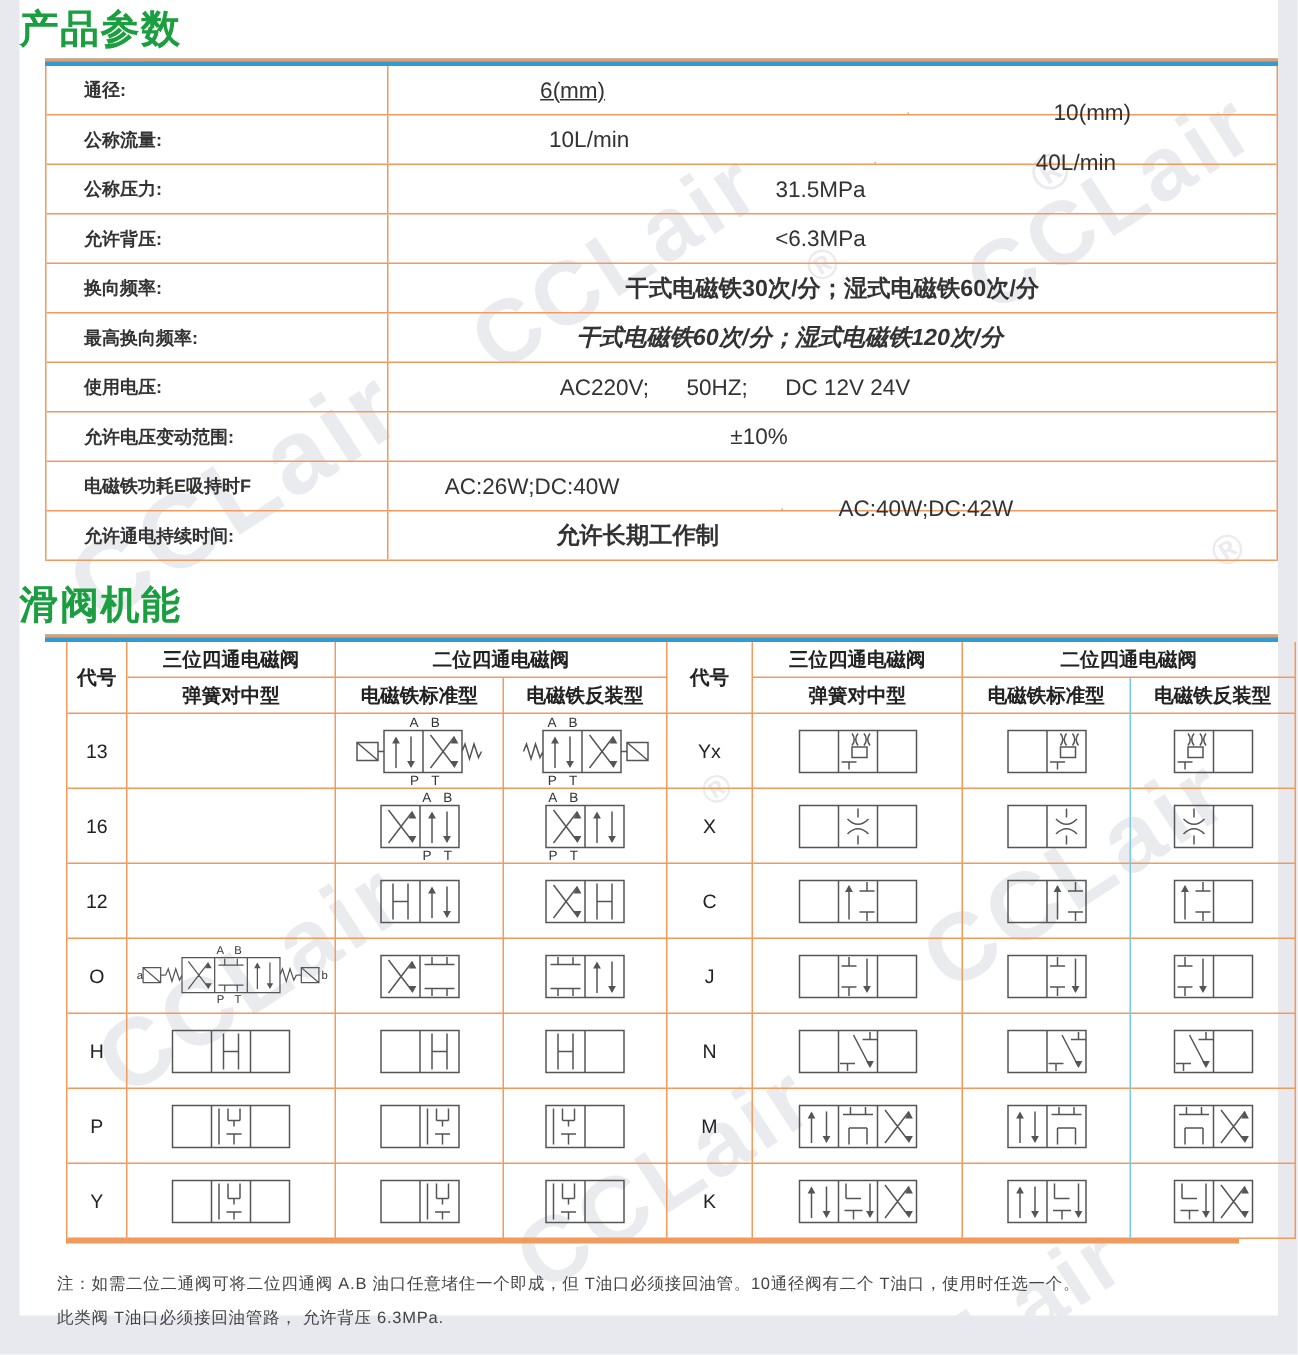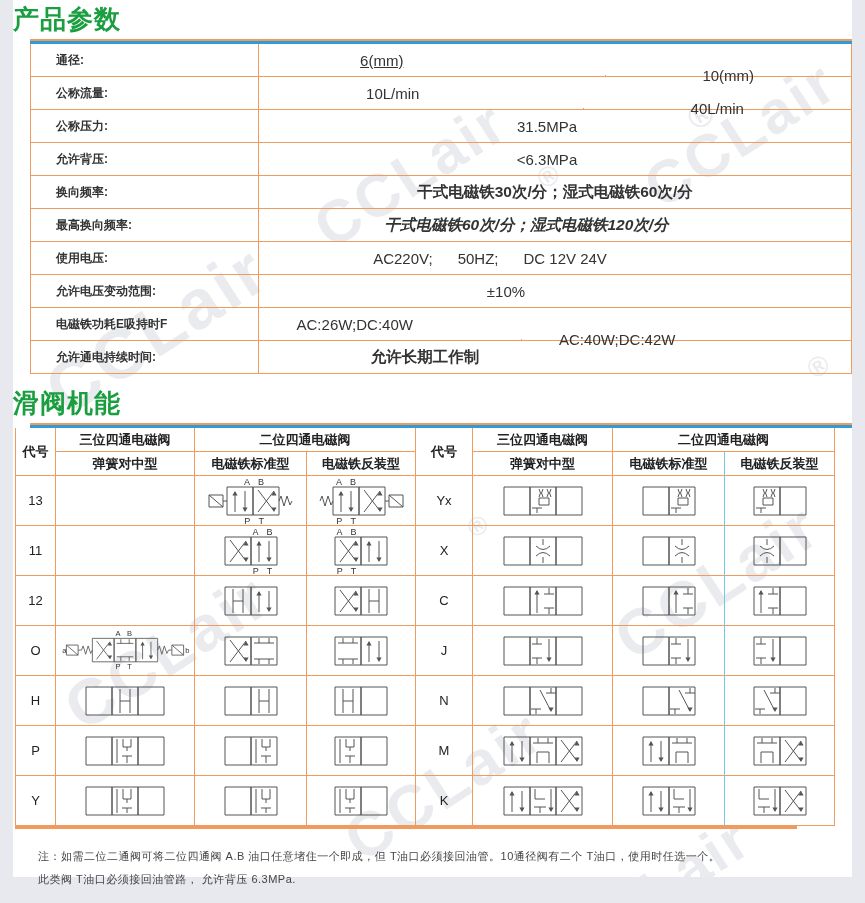--- a/index.html
+++ b/index.html
@@ -21,21 +21,21 @@
   .sec-title.t2{margin-top:14px;}
   .accent{width:822px; margin-left:17px; height:5px; border-top:2px solid var(--orange); background:var(--blue);}
   
   .param-table{width:822px; margin-left:17px; border-left:1px solid var(--orange); border-right:1px solid var(--orange);}
   .p-row{display:flex; align-items:stretch; height:33px; border-bottom:1px solid var(--orange);}
   .p-label{width:228px; padding-left:25px; border-right:1px solid var(--orange); display:flex; align-items:center; font-size:12px; font-weight:bold;}
   .p-cell{flex:1; display:flex; align-items:center; justify-content:center; font-size:15px; white-space:pre;}
   .p-cell + .p-cell{border-left:1px solid var(--orange);margin-top:31px;}
   .p-cell.cjk{font-weight:bold; font-size:15.5px;}
   
-  .valve-wrap{width:782px; margin-left:2px; display:flex; border-left:1px solid var(--orange); border-bottom:3px solid var(--orange);}
+  .valve-wrap{width:782px; margin-left:31px; display:flex; border-left:1px solid var(--orange); border-bottom:3px solid var(--orange);}
   .vhalf{display:grid; grid-template-rows:24px 24px repeat(7,50px);}
   .vc{border-right:1px solid var(--orange); border-bottom:1px solid var(--orange); display:flex; align-items:center; justify-content:center; overflow:hidden;}
   .vh{font-weight:bold; font-size:13px; color:#222;}
   .vcode{font-size:13px; color:#222;}
   .bdiv{border-right-color:#79C7E8;}
   .sym{max-width:calc(100% - 4px); height:auto; display:block;}
   
   .note{margin:16px 0 0 25px; font-size:11px; color:#444; line-height:23px; letter-spacing:0.5px;}
 </style>
 </head>
@@ -125,21 +125,21 @@
           </svg>
         </div>
         <div class="vc vsym" style="grid-area: 3 / 4;">
           <svg viewBox="0 0 87 48" width="87" height="48" class="sym">
             <path d="M15,10 h26 v28 h-26 Z M23,35 L23,15 M33,14 L33,34 M41,10 h26 v28 h-26 Z M46,35 L62,14 M46,13 L62,34 M2,24 l2,-5 l3,10 l3,-10 l3,9 l2,-4 M67,24 h4 M71,18 h14 v12 h-14 Z M71,18 L85,30 " fill="none" stroke="#555" stroke-width="1"></path>
             <path d="M23,14 L20.4,18.6 L25.6,18.6 Z M33,35 L30.4,30.4 L35.6,30.4 Z M62,14 L59.4,18.6 L64.6,18.6 Z M62,35 L59.4,30.4 L64.6,30.4 Z " fill="#555"></path>
             <text x="29.560000000000002" y="7.5" font-size="9" fill="#333" text-anchor="middle" letter-spacing="3">A B</text>
             <text x="29.560000000000002" y="46.5" font-size="9" fill="#333" text-anchor="middle" letter-spacing="3">P T</text>
           </svg>
         </div>
-        <div class="vc vcode" style="grid-area: 4 / 1;">11</div>
+        <div class="vc vcode" style="grid-area: 4 / 1;">16</div>
         <div class="vc vsym" style="grid-area: 4 / 2;"></div>
         <div class="vc vsym" style="grid-area: 4 / 3;">
           <svg viewBox="0 0 56 48" width="56" height="48" class="sym">
             <path d="M2,10 h26 v28 h-26 Z M7,35 L23,14 M7,13 L23,34 M28,10 h26 v28 h-26 Z M36,35 L36,15 M46,14 L46,34 " fill="none" stroke="#555" stroke-width="1"></path>
             <path d="M23,14 L20.4,18.6 L25.6,18.6 Z M23,35 L20.4,30.4 L25.6,30.4 Z M36,14 L33.4,18.6 L38.6,18.6 Z M46,35 L43.4,30.4 L48.6,30.4 Z " fill="#555"></path>
             <text x="41" y="7.5" font-size="9" fill="#333" text-anchor="middle" letter-spacing="3">A B</text>
             <text x="41" y="46.5" font-size="9" fill="#333" text-anchor="middle" letter-spacing="3">P T</text>
           </svg>
         </div>
         <div class="vc vsym" style="grid-area: 4 / 4;">

